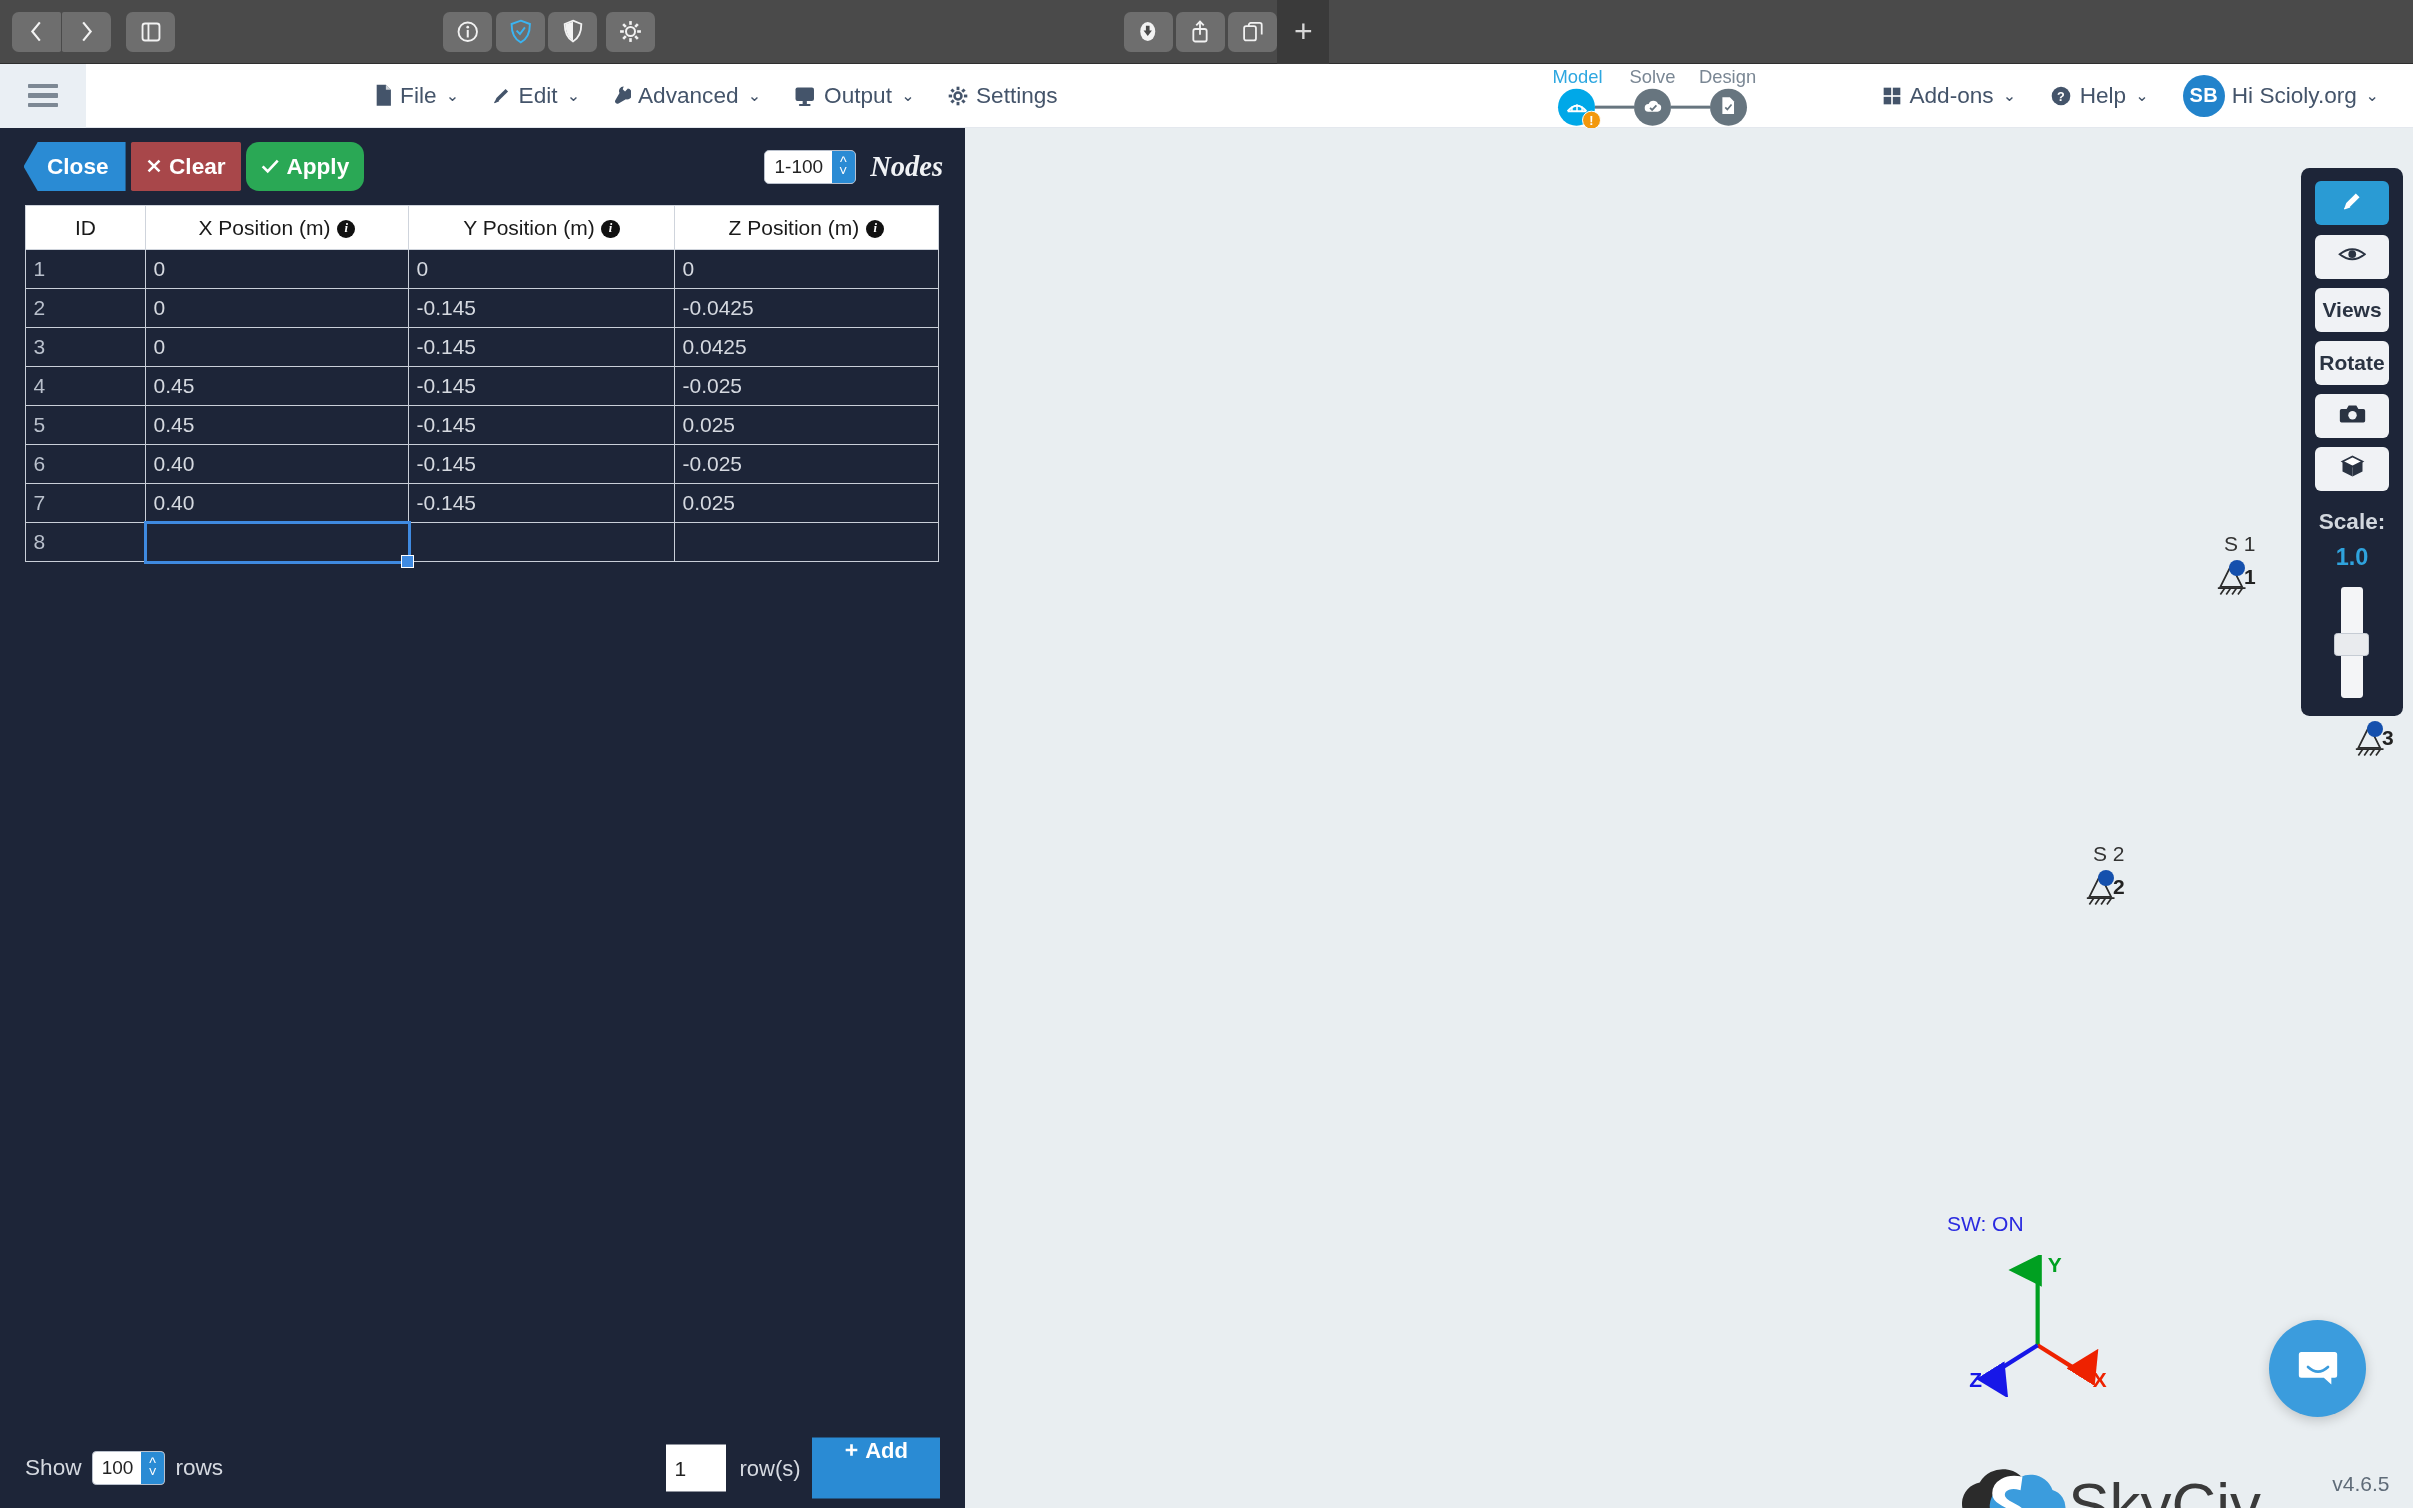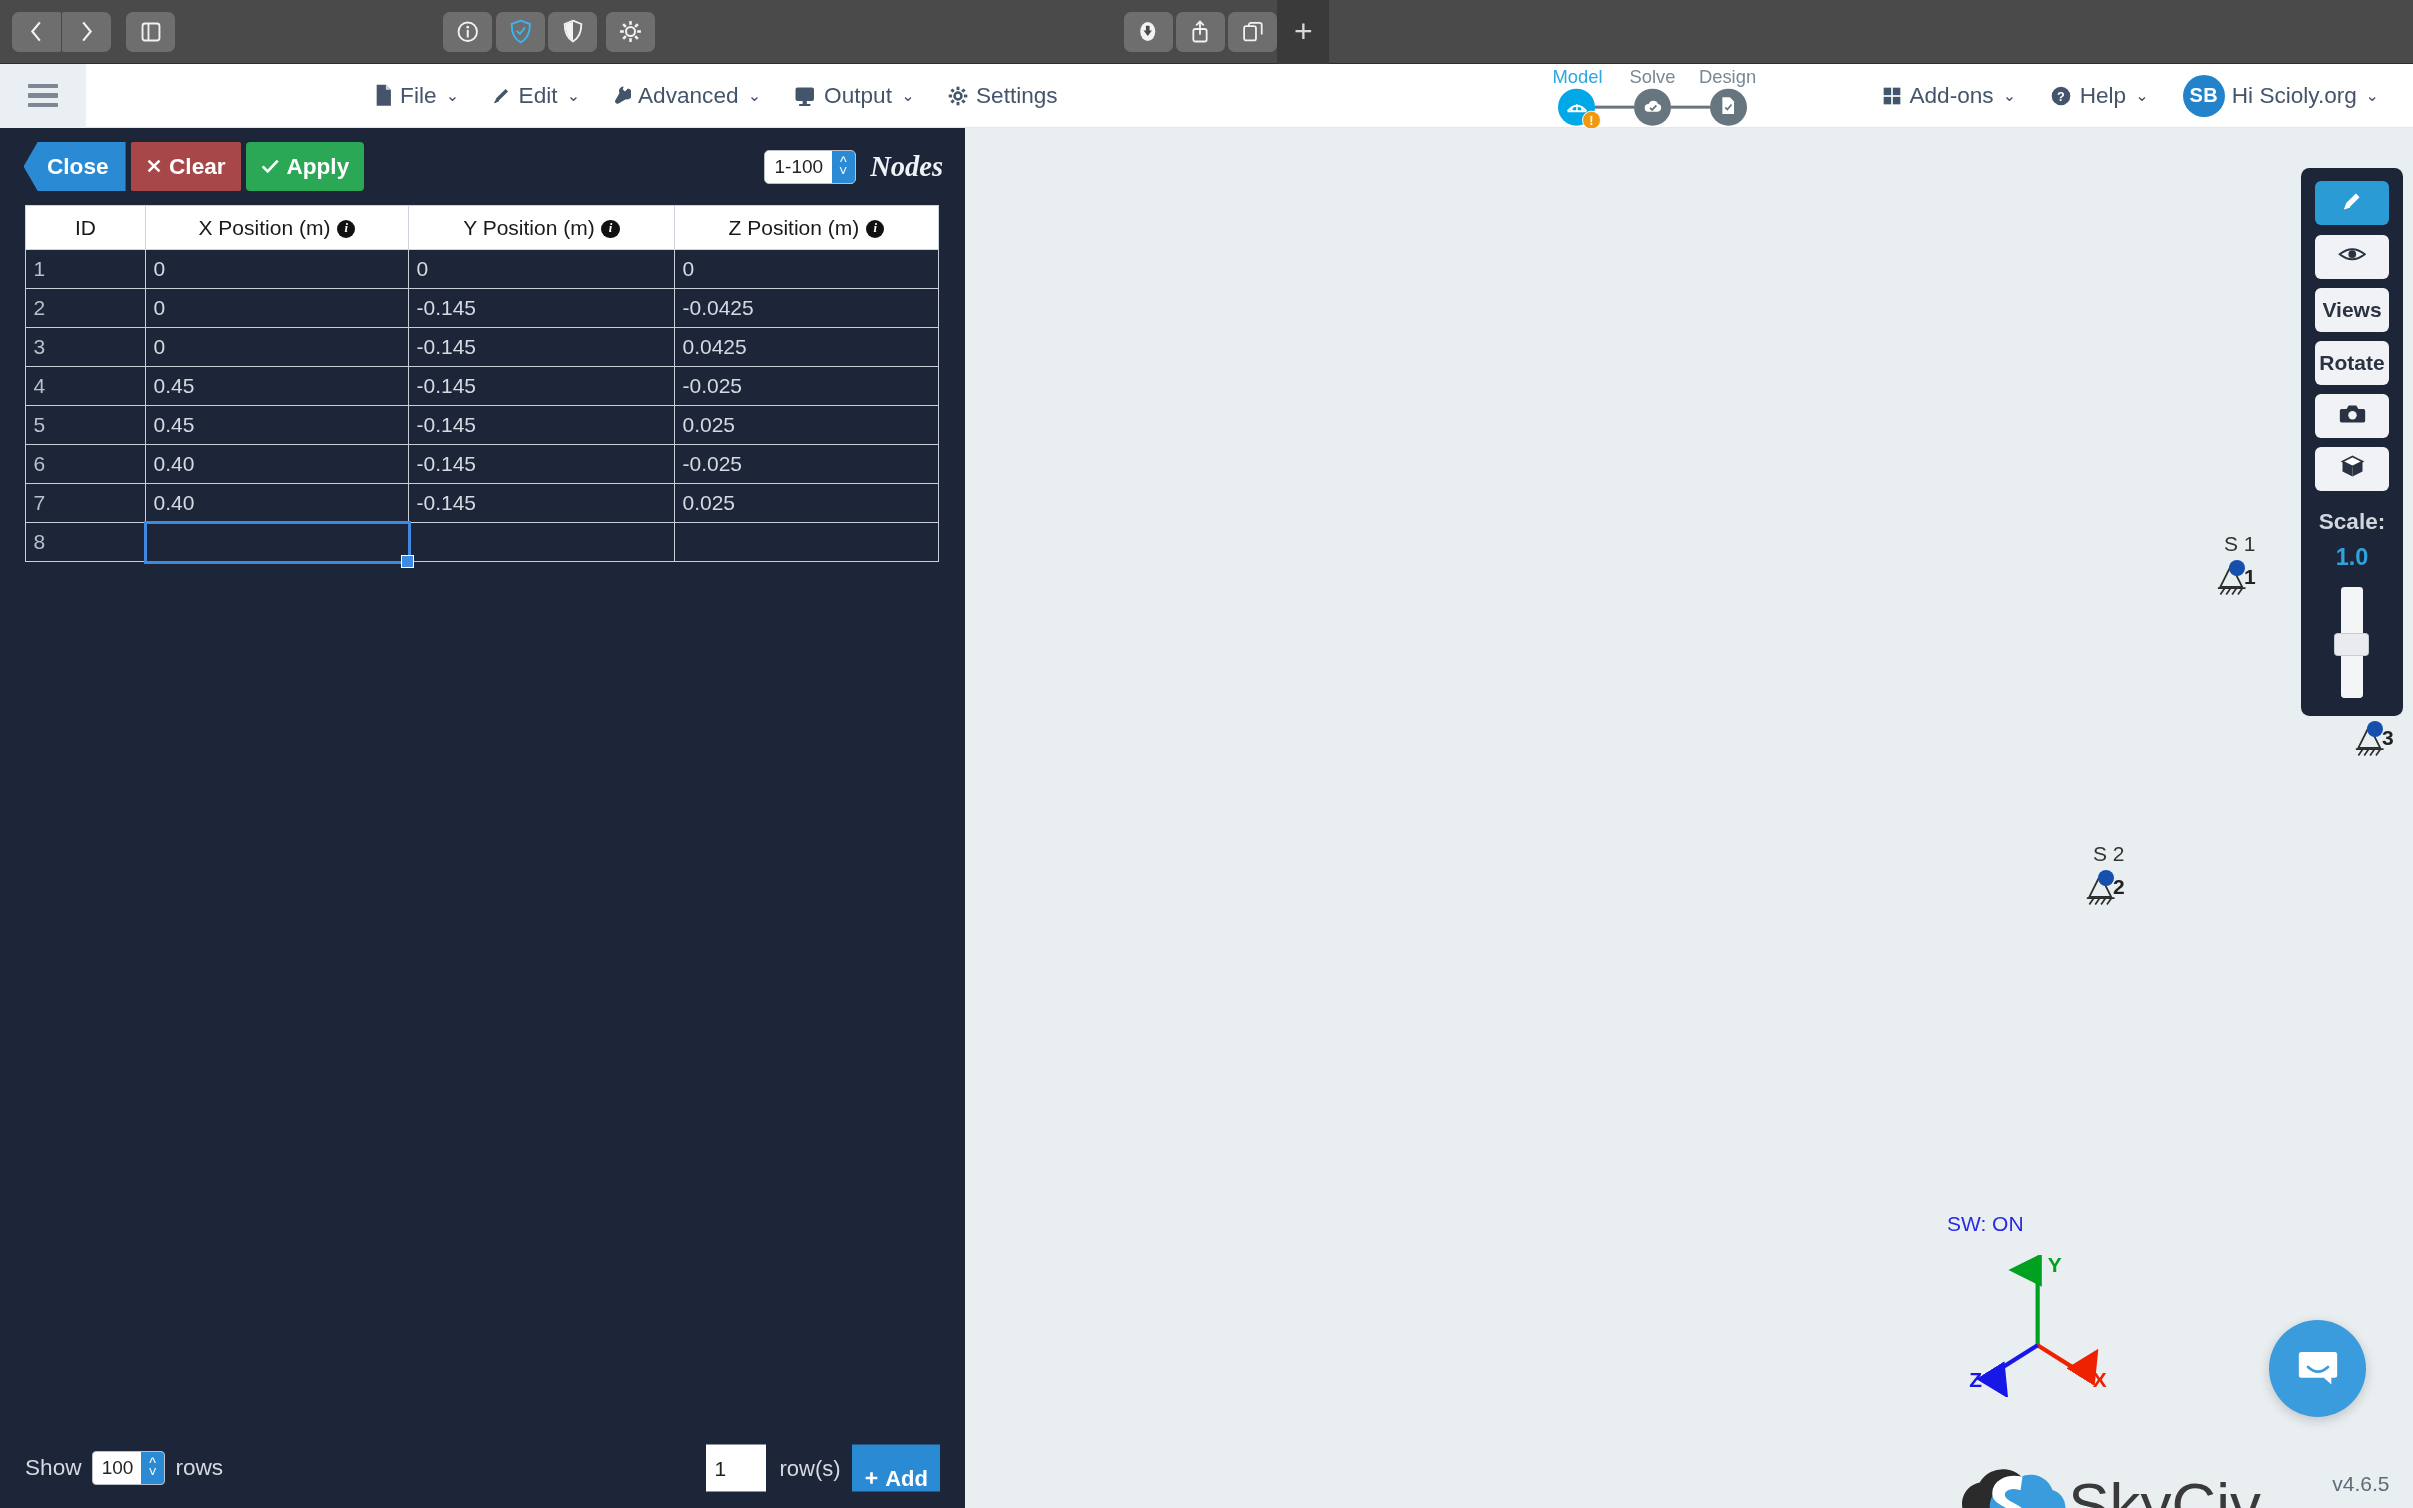--- a/index.html
+++ b/index.html
@@ -146,21 +146,21 @@
   #btn-clear {
     background: #a8474a; color: #fff;
     font-size: 22.6px; font-weight: bold;
     height: 49px; display: flex; align-items: center; gap: 7.5px;
     padding: 0 15px; margin-left: 5px; border-radius: 1.7px;
   }
   #btn-apply {
     background: #2aa855; color: #fff;
     font-size: 22.6px; font-weight: bold;
     height: 49px; display: flex; align-items: center; gap: 7.5px;
-    padding: 0 15px; margin-left: 5px; border-radius: 4px;
+    padding: 0 15px; margin-left: 5px; border-radius: 13px;
   }
   #range-select {
     position: absolute; right: 109px; top: 50%; transform: translateY(-50%);
     display: flex; align-items: stretch;
     height: 34px; border-radius: 5px; overflow: hidden;
     background: #fff; border: 0.8px solid #b9c0cc;
   }
   #range-value {
     display: flex; align-items: center; padding: 0 8.4px 0 10px;
     font-size: 19px; color: #222;
@@ -237,22 +237,22 @@
   }
   #rowcount-input {
     width: 60px; height: 47px; background: #fff;
     border: none; font-size: 21px; color: #222;
     padding: 0 8.4px; font-family: "Liberation Sans", sans-serif;
   }
   #rows-word { color: #d5d9e0; font-size: 22px; margin: 0 11.7px 0 13.4px; }
   #btn-add {
     background: #2a8bd4; color: #fff; border: none;
     font-size: 22px; font-weight: bold;
-    height: 47px; padding: 0 12px;
-    display: flex; align-items: flex-end; gap: 5.9px;
+    height: 61px; padding: 0 32px;
+    display: flex; align-items: flex-start; gap: 5.9px;
     font-family: "Liberation Sans", sans-serif;
   }
 
   
   #viewport {
     flex: 1; position: relative;
     background: #e9eef1; overflow: hidden;
   }
   .node-marker { position: absolute; }
   .sup-label {

